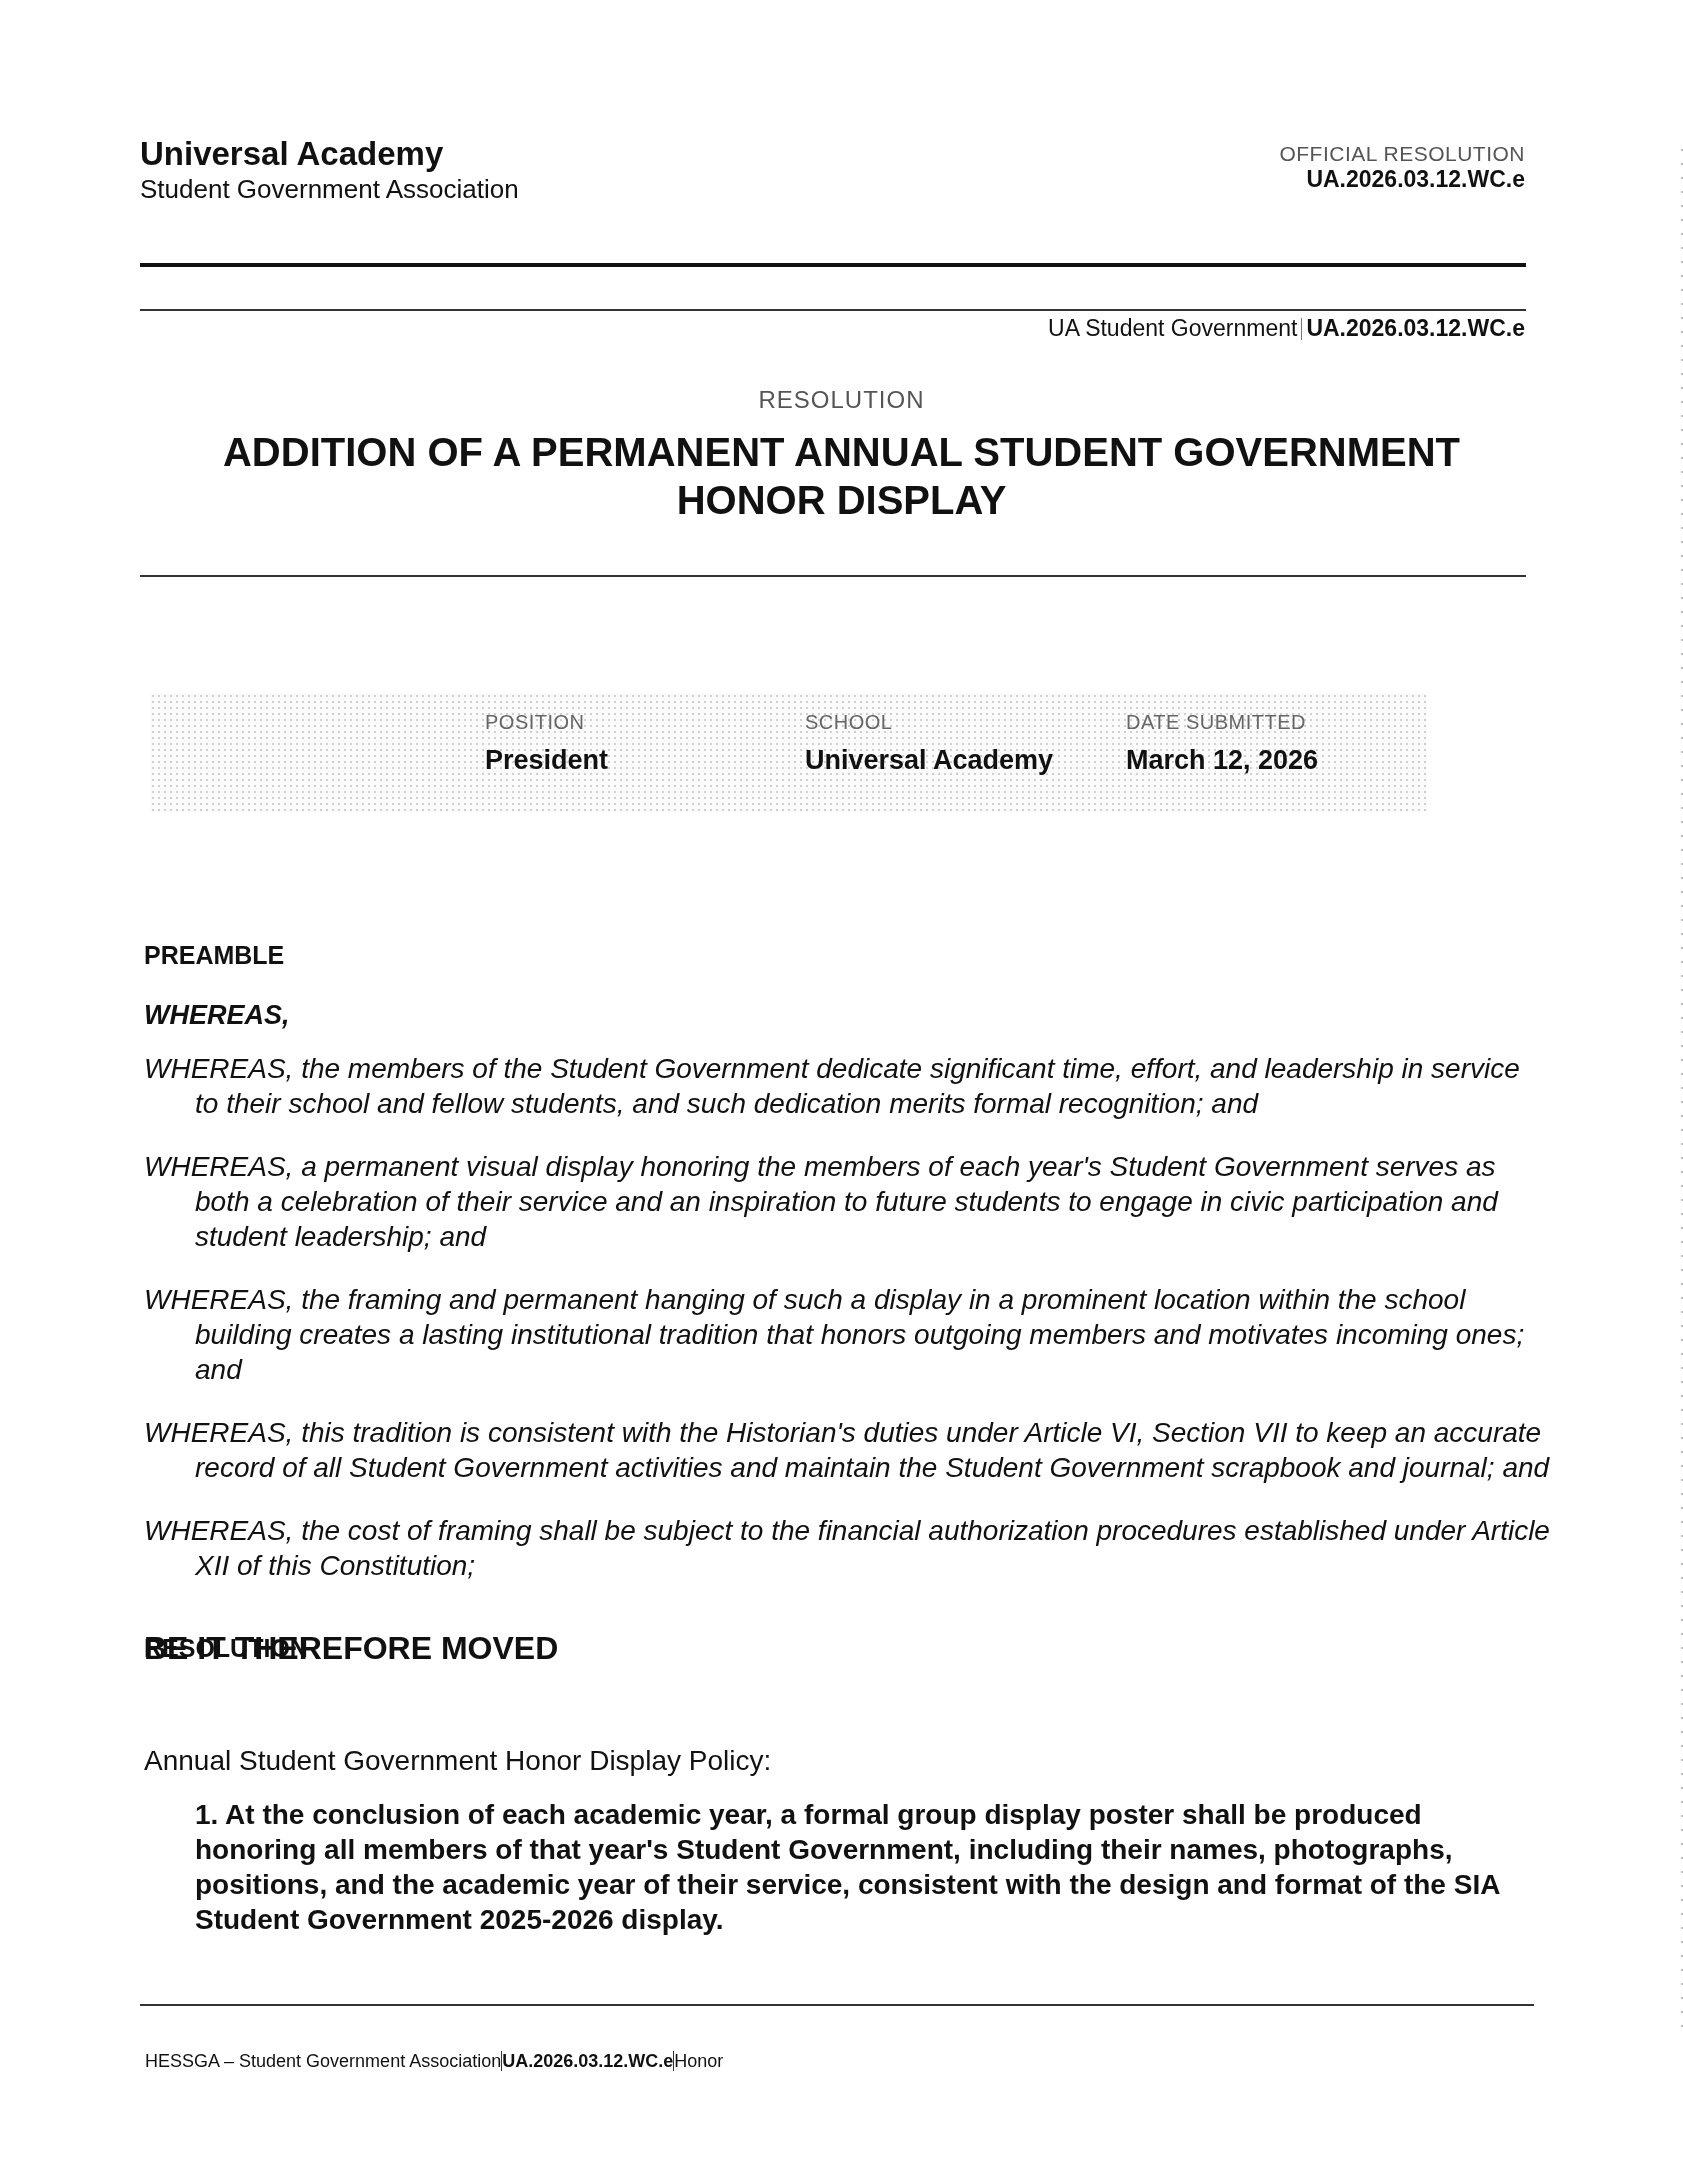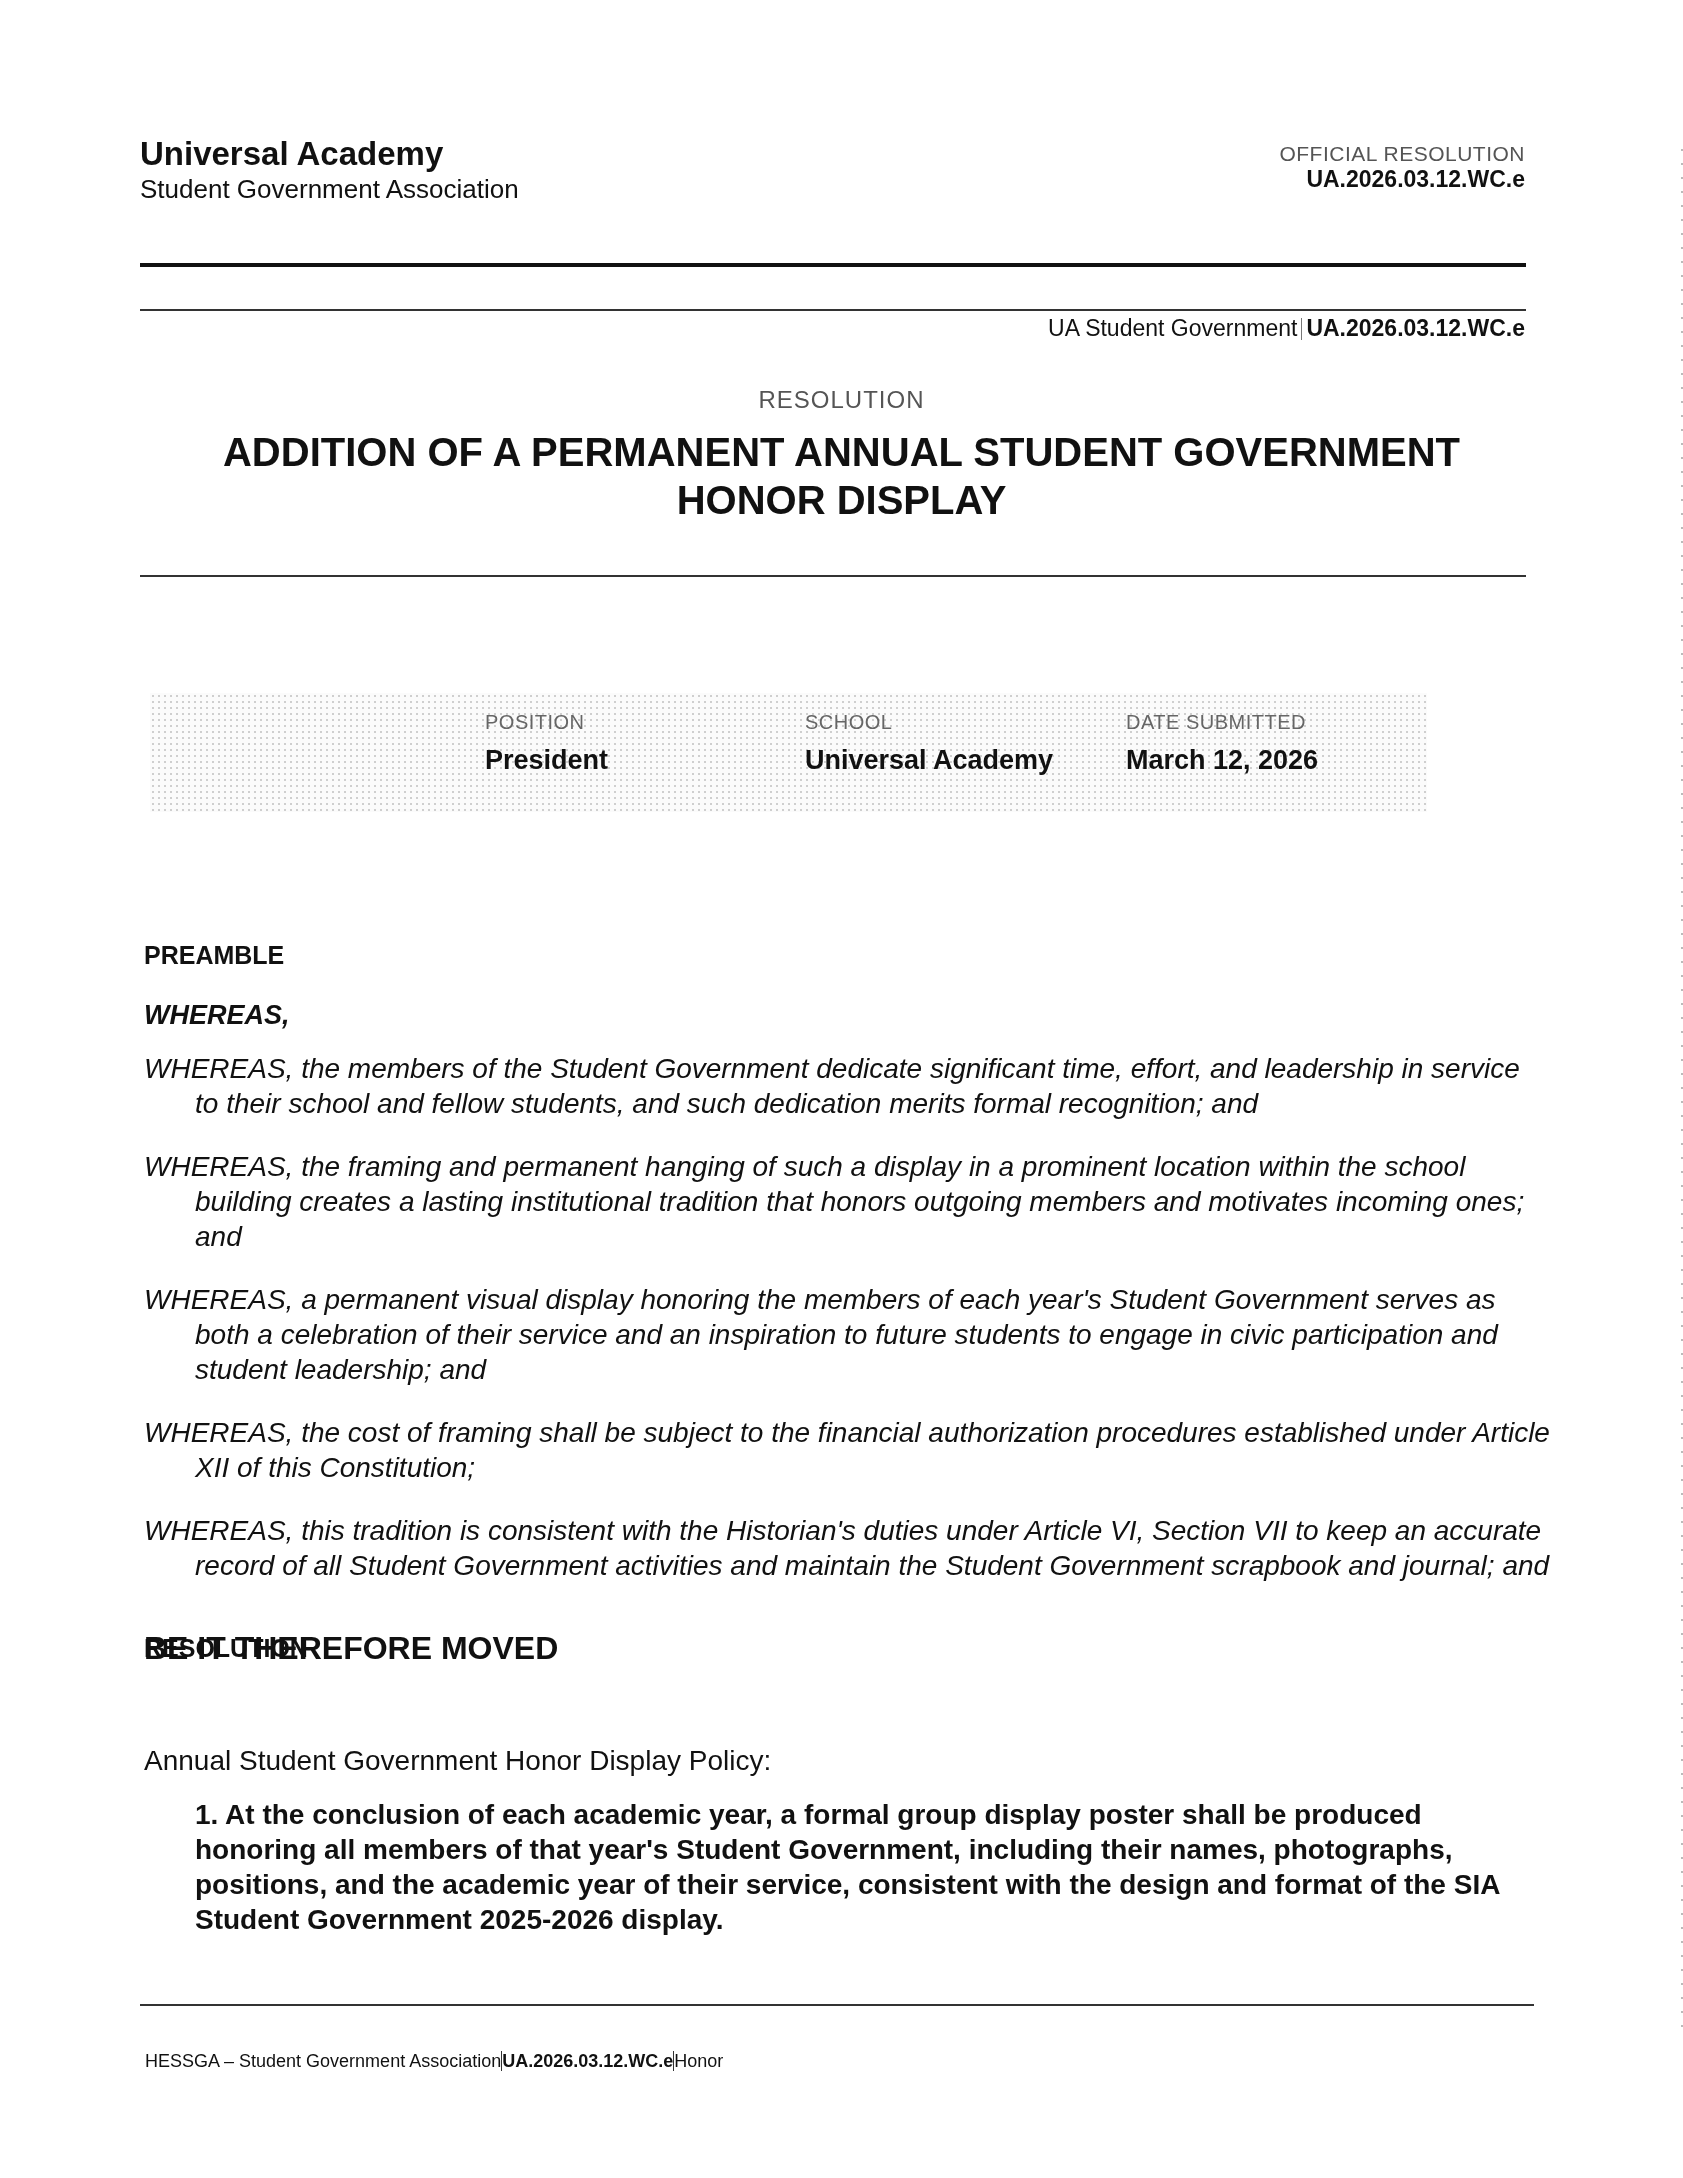--- a/index.html
+++ b/index.html
@@ -82,24 +82,24 @@
     <div class="lbl">DATE SUBMITTED</div>
     <div class="val">March 12, 2026</div>
   </div>
 </div>
 
 <div class="abs sec-head" style="top:941px;">PREAMBLE</div>
 <div class="abs whereas-head">WHEREAS,</div>
 
 <div class="abs clauses">
   <p class="clause" style="margin-top:0;">WHEREAS, the members of the Student Government dedicate significant time, effort, and leadership in service to their school and fellow students, and such dedication merits formal recognition; and</p>
+  <p class="clause">WHEREAS, a permanent visual display honoring the members of each year's Student Government serves as both a celebration of their service and an inspiration to future students to engage in civic participation and student leadership; and</p>
   <p class="clause">WHEREAS, the framing and permanent hanging of such a display in a prominent location within the school building creates a lasting institutional tradition that honors outgoing members and motivates incoming ones; and</p>
-  <p class="clause">WHEREAS, a permanent visual display honoring the members of each year's Student Government serves as both a celebration of their service and an inspiration to future students to engage in civic participation and student leadership; and</p>
+  <p class="clause">WHEREAS, this tradition is consistent with the Historian's duties under Article VI, Section VII to keep an accurate record of all Student Government activities and maintain the Student Government scrapbook and journal; and</p>
   <p class="clause">WHEREAS, the cost of framing shall be subject to the financial authorization procedures established under Article XII of this Constitution;</p>
-  <p class="clause">WHEREAS, this tradition is consistent with the Historian's duties under Article VI, Section VII to keep an accurate record of all Student Government activities and maintain the Student Government scrapbook and journal; and</p>
 </div>
 
 <div class="abs sec-head" style="top:1634px;">RESOLUTION</div>
 <div class="abs moved">BE IT THEREFORE MOVED</div>
 <div class="abs policy">Annual Student Government Honor Display Policy:</div>
 <div class="abs item1">1. At the conclusion of each academic year, a formal group display poster shall be produced honoring all members of that year's Student Government, including their names, photographs, positions, and the academic year of their service, consistent with the design and format of the SIA Student Government 2025-2026 display.</div>
 
 <div class="abs rule-foot"></div>
 <div class="abs footer">
   <span>HESSGA – Student Government Association</span>

